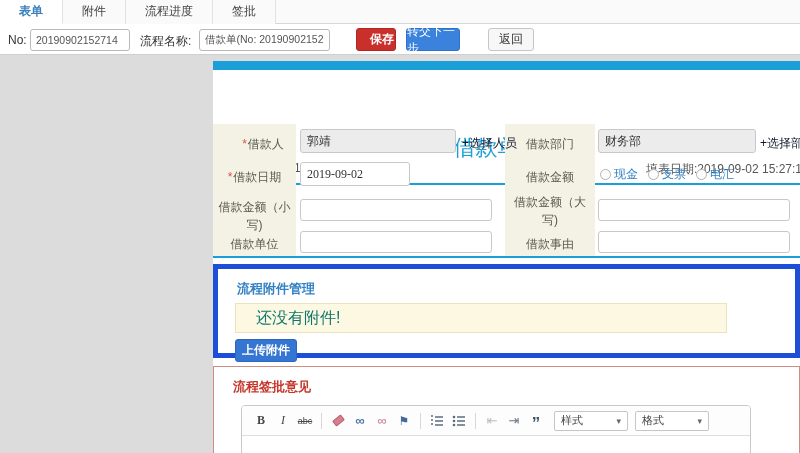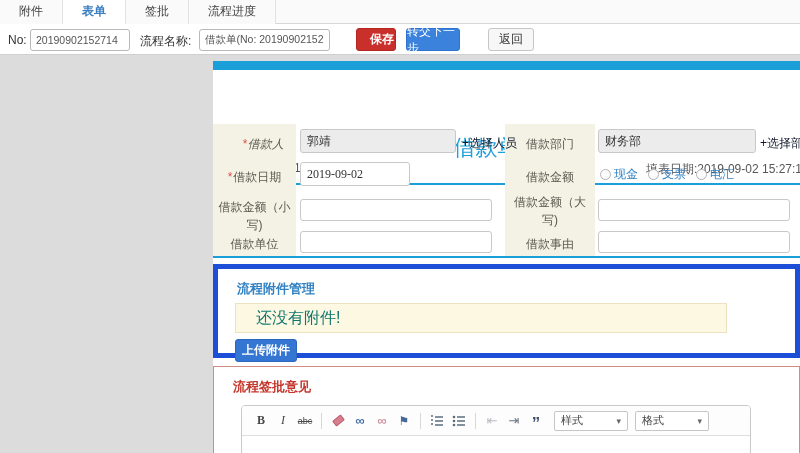--- a/index.html
+++ b/index.html
@@ -94,24 +94,24 @@
   .ed-select .sel-label { font-size:11px; color:#444; }
   .ed-select .caret { font-size:9px; color:#666; }
   .ed-body { height:80px; background:#fff; }
 </style>
 </head>
 <body>
 
 <div id="screen">
 
   <div class="tabbar">
+    <div class="tab active">表单</div>
     <div class="tab">附件</div>
-    <div class="tab active">表单</div>
+    <div class="tab">流程进度</div>
     <div class="tab">签批</div>
-    <div class="tab">流程进度</div>
   </div>
 
   <div class="toprow">
     <span class="lbl" style="left:8px">No:</span>
     <input class="tinput" style="left: 30px; width: 100px;" value="20190902152714">
     <span class="lbl" style="left:140px">流程名称:</span>
     <input class="tinput" style="left: 199px; width: 131px;" value="借款单(No: 20190902152714)郭靖">
     <div class="btn btn-save">保存</div>
     <div class="btn btn-next">转交下一步</div>
     <div class="btn btn-back">返回</div>
@@ -122,21 +122,21 @@
     <div class="ftitle">借款单</div>
     <div class="meta-no">No:20190902152714</div>
     <div class="meta-date">填表日期:2019-09-02 15:27:1</div>
     <div class="bluerule-mid"></div>
     <div class="bluerule-bot"></div>
   </div>
 
   <div class="beige c1"></div>
   <div class="beige c2"></div>
 
-  <div class="flabel" style="left:213px; top:135px; width:100px;font-style:italic;">
+  <div class="flabel" style="left:213px; top:135px; width:100px;">
     <span class="req">*</span><span>借款人</span>
   </div>
   <input class="finput ro" style="left: 300px; top: 129px; width: 156px; height: 24px;" readonly="" value="郭靖">
   <a class="flink" style="left:462px; top:135px;">+选择人员</a>
 
   <div class="flabel" style="left:505px; top:135px; width:90px;">
     <span>借款部门</span>
   </div>
   <input class="finput ro" style="left: 598px; top: 129px; width: 158px; height: 24px;" readonly="" value="财务部">
   <a class="flink" style="left:760px; top:135px;">+选择部门</a>

